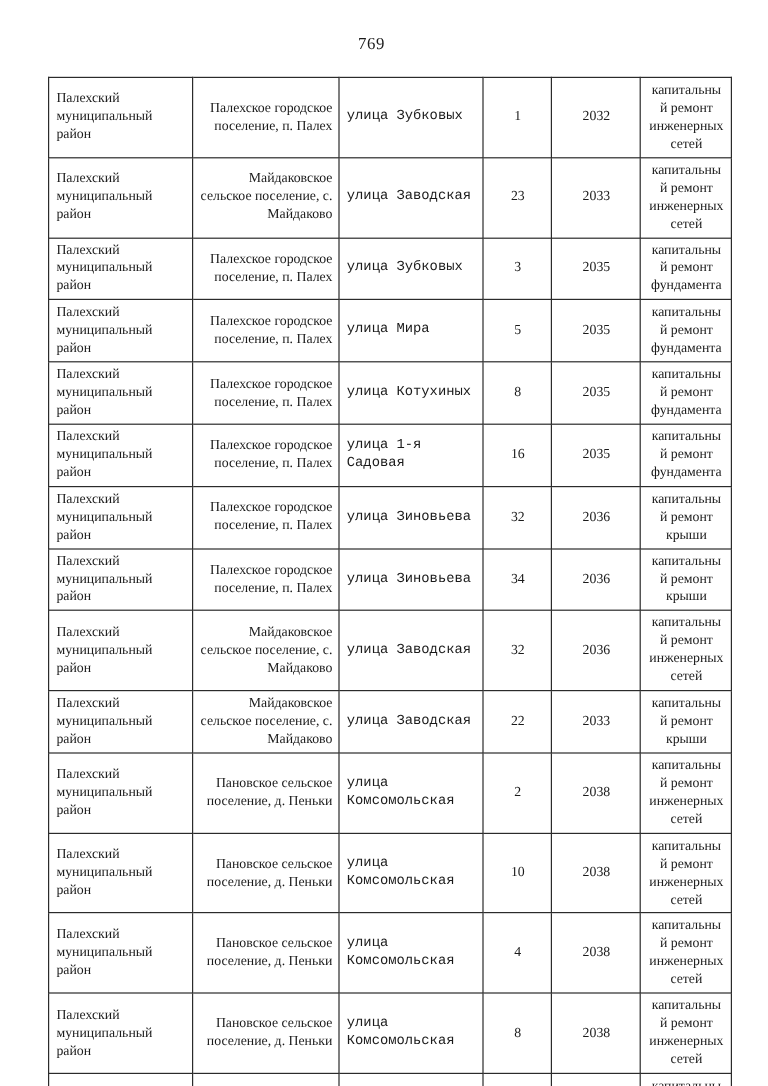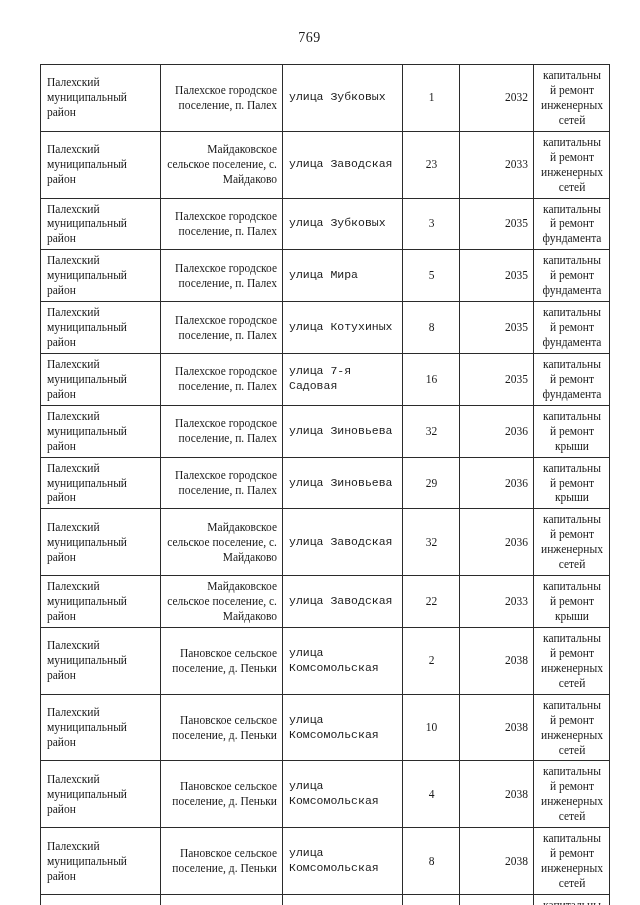--- a/index.html
+++ b/index.html
@@ -38,21 +38,21 @@
     line-height: 1.3;
     padding: 3px 5px 3px 6px;
     vertical-align: middle;
     word-wrap: break-word;
   }
   
   td.col-district   { width: 108px; vertical-align: top; text-align: left; }
   td.col-settlement { width: 110px; text-align: right; padding-left: 9px; }
   td.col-street     { width: 108px; text-align: left; font-family: Liberation Mono, monospace; }
   td.col-house      { width: 45px;  text-align: center; }
-  td.col-year       { width: 62px;  text-align: right; }
+  td.col-year       { width: 62px;  text-align: center; }
   td.col-repair     { width: 64px;  text-align: center; vertical-align: top; padding-top: 4px; }
 </style>
 </head>
 <body>
 
 <div class="page">
   <div class="page-number">769</div>
 
   <table class="repair-table">
     <tbody id="table-body">
@@ -92,38 +92,38 @@
           <td class="col-district">Палехский муниципальный район</td>
           <td class="col-settlement">Палехское городское поселение, п. Палех</td>
           <td class="col-street">улица Котухиных</td>
           <td class="col-house">8</td>
           <td class="col-year">2035</td>
           <td class="col-repair">капитальный ремонт фундамента</td>
         </tr>
         <tr>
           <td class="col-district">Палехский муниципальный район</td>
           <td class="col-settlement">Палехское городское поселение, п. Палех</td>
-          <td class="col-street">улица 7-я Садовая</td>
+          <td class="col-street">улица 1-я Садовая</td>
           <td class="col-house">16</td>
           <td class="col-year">2035</td>
           <td class="col-repair">капитальный ремонт фундамента</td>
         </tr>
         <tr>
           <td class="col-district">Палехский муниципальный район</td>
           <td class="col-settlement">Палехское городское поселение, п. Палех</td>
           <td class="col-street">улица Зиновьева</td>
           <td class="col-house">32</td>
           <td class="col-year">2036</td>
           <td class="col-repair">капитальный ремонт крыши</td>
         </tr>
         <tr>
           <td class="col-district">Палехский муниципальный район</td>
           <td class="col-settlement">Палехское городское поселение, п. Палех</td>
           <td class="col-street">улица Зиновьева</td>
-          <td class="col-house">29</td>
+          <td class="col-house">34</td>
           <td class="col-year">2036</td>
           <td class="col-repair">капитальный ремонт крыши</td>
         </tr>
         <tr>
           <td class="col-district">Палехский муниципальный район</td>
           <td class="col-settlement">Майдаковское сельское поселение, с. Майдаково</td>
           <td class="col-street">улица Заводская</td>
           <td class="col-house">32</td>
           <td class="col-year">2036</td>
           <td class="col-repair">капитальный ремонт инженерных сетей</td>

